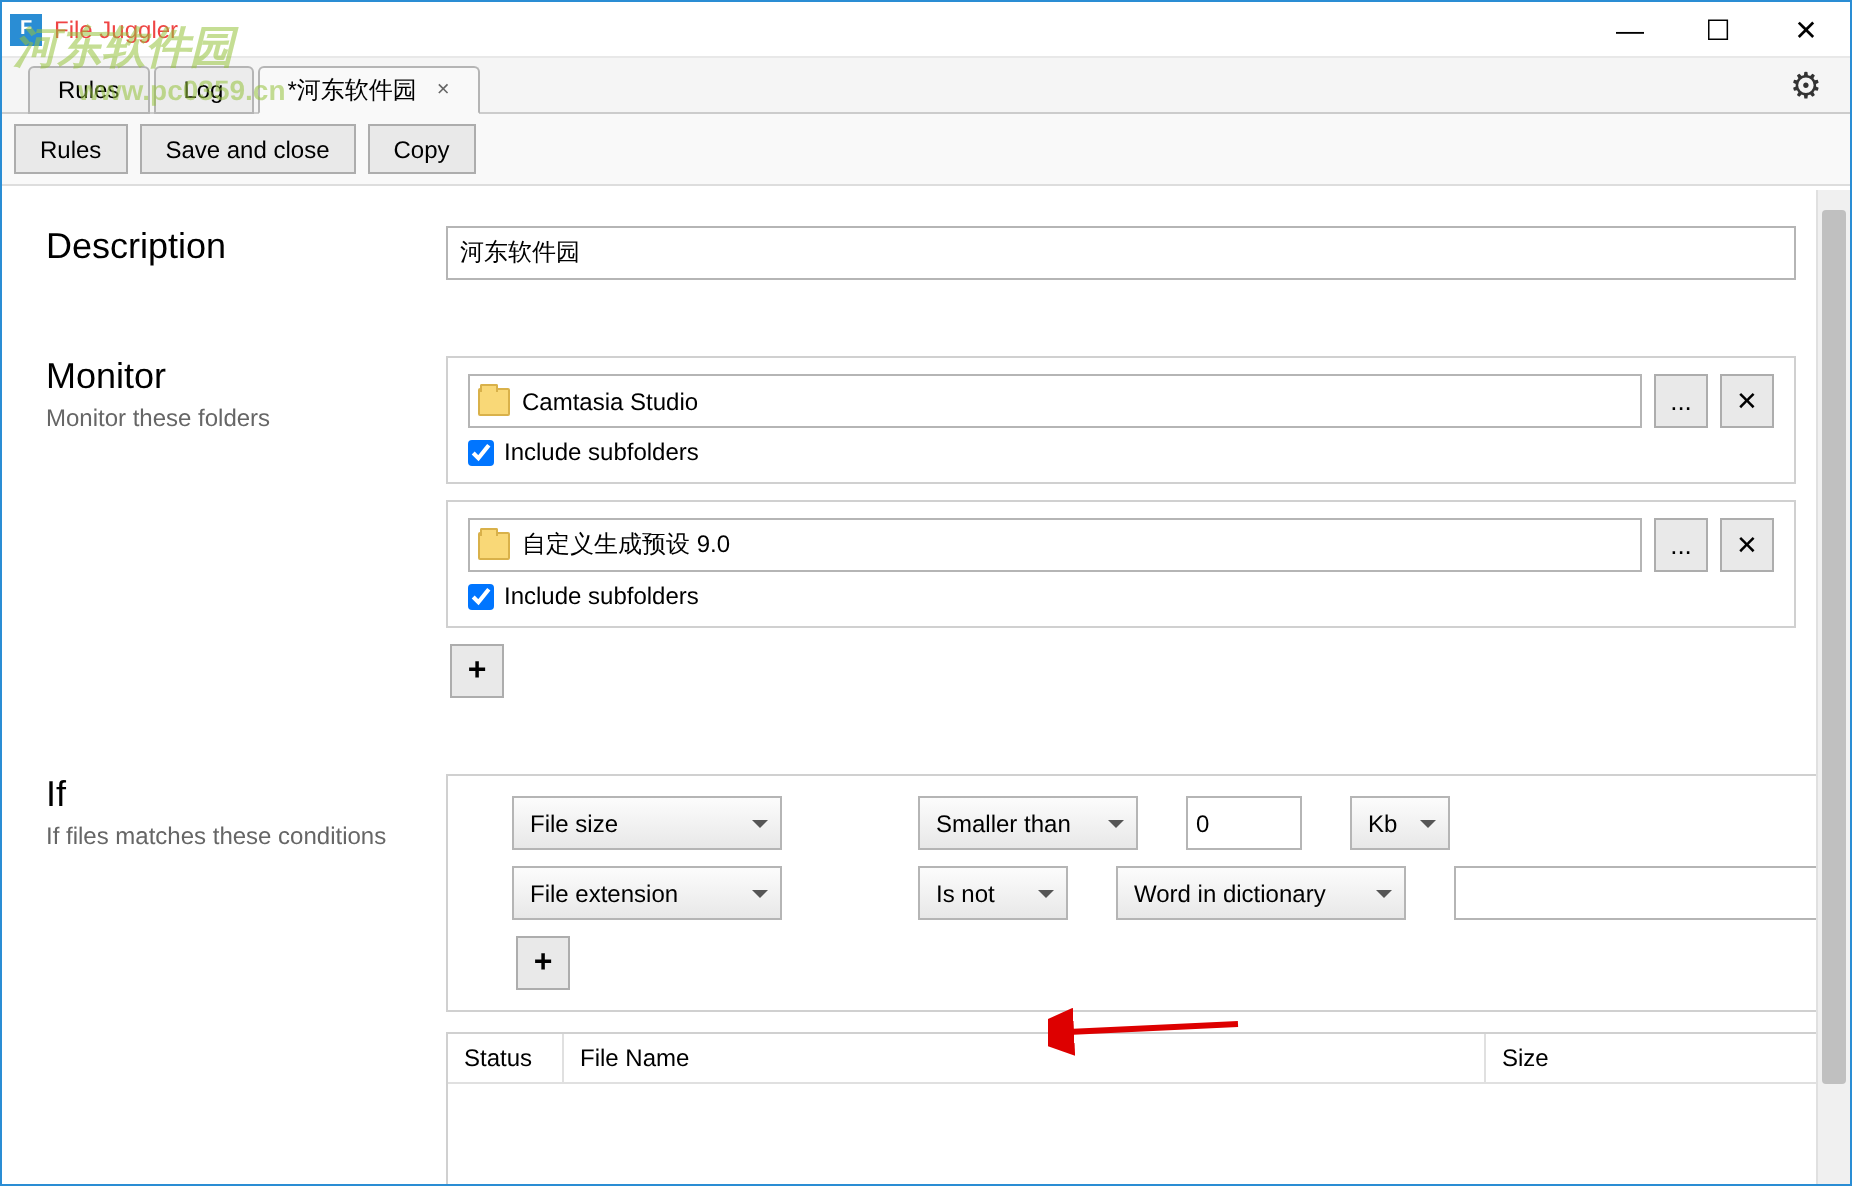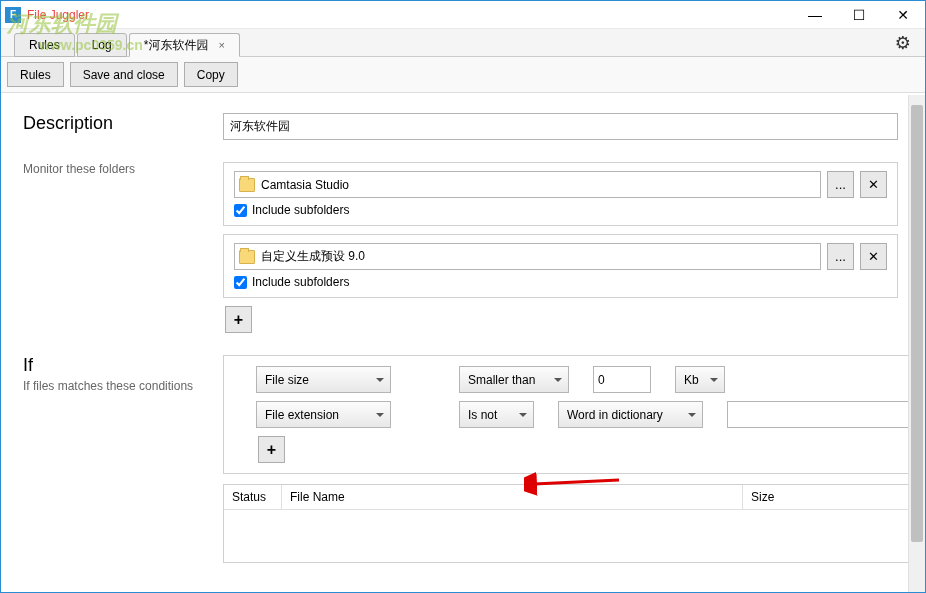--- a/index.html
+++ b/index.html
@@ -21,21 +21,21 @@
 .tabstrip .gear { margin-left: auto; margin-right: 14px; font-size: 18px; color: #333; cursor: pointer; padding-bottom: 2px; }
 
 .toolbar { height: 36px; background: #f9f9f9; border-bottom: 1px solid #ddd; display: flex; align-items: center; padding: 0 6px; gap: 6px; }
 .btn { height: 25px; padding: 0 12px; background: #e9e9e9; border: 1px solid #adadad; font-size: 12px; cursor: pointer; display: flex; align-items: center; }
 
 .content-area { position: absolute; top: 94px; left: 0; right: 0; bottom: 0; display: flex; }
 .content-inner { flex: 1; overflow-y: scroll; padding: 18px 10px 30px 22px; }
 .scrollbar-placeholder { width: 17px; background: #f0f0f0; border-left: 1px solid #e0e0e0; position: relative; }
 .scroll-thumb { position: absolute; top: 10px; bottom: 50px; left: 2px; right: 2px; background: #c0c0c0; border-radius: 2px; }
 
-.section { display: flex; margin-bottom: 22px; align-items: flex-start; }
+.section { display: flex; margin-bottom: 38px; align-items: flex-start; }
 .section .label-col { width: 200px; flex: none; }
 .section .label-col .main { font-size: 18px; color: #000; margin: 0 0 3px 0; font-weight: 400; }
 .section .label-col .sub { font-size: 12px; color: #666; }
 .section .control-col { flex: 1; }
 
 .text-input { width: 100%; height: 27px; border: 1px solid #b5b5b5; padding: 0 6px; font-size: 12px; }
 .check-row { display: flex; align-items: center; margin-top: 5px; font-size: 12px; }
 .check-row input { margin: 0 5px 0 0; }
 
 .panel { border: 1px solid #d0d0d0; padding: 8px 10px; margin-bottom: 8px; }
@@ -118,20 +118,21 @@
         <div class="label-col">
           <div class="main">Description</div>
         </div>
         <div class="control-col">
           <input class="text-input" value="河东软件园" style="">
         </div>
       </div>
 
       <div class="section">
         <div class="label-col">
+          <div class="main">Monitor</div>
           <div class="sub">Monitor these folders</div>
         </div>
         <div class="control-col">
           <div class="panel">
             <div class="folder-row">
               <div class="folder-input">
                 <span class="folder-icon"></span>
                 <span>Camtasia Studio</span>
               </div>
               <div class="square-btn">

